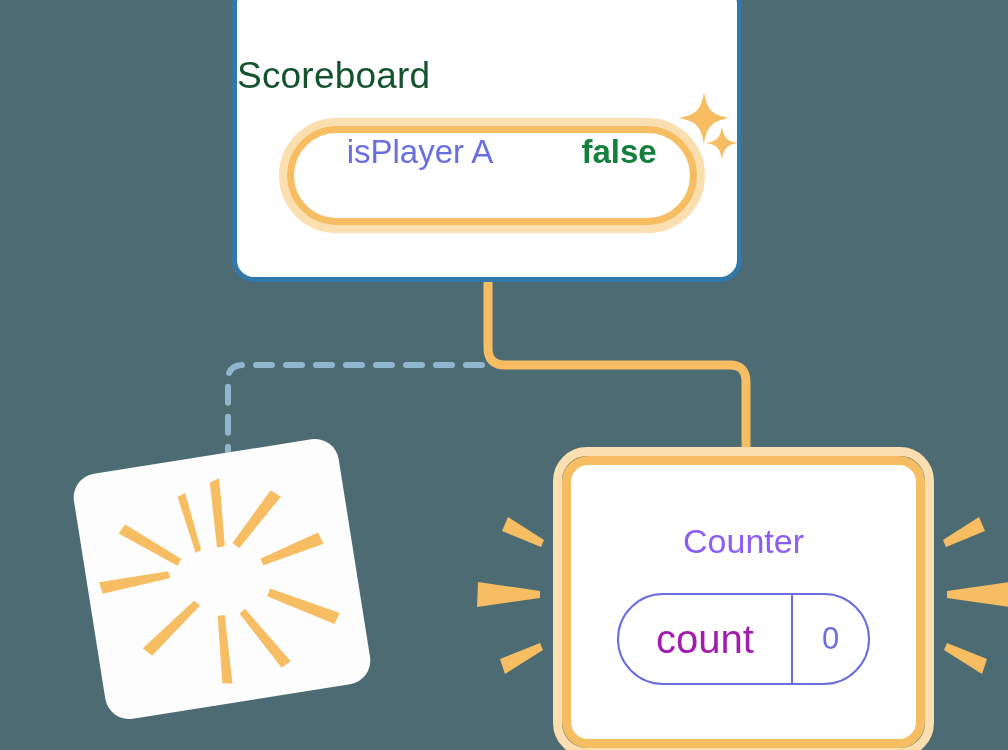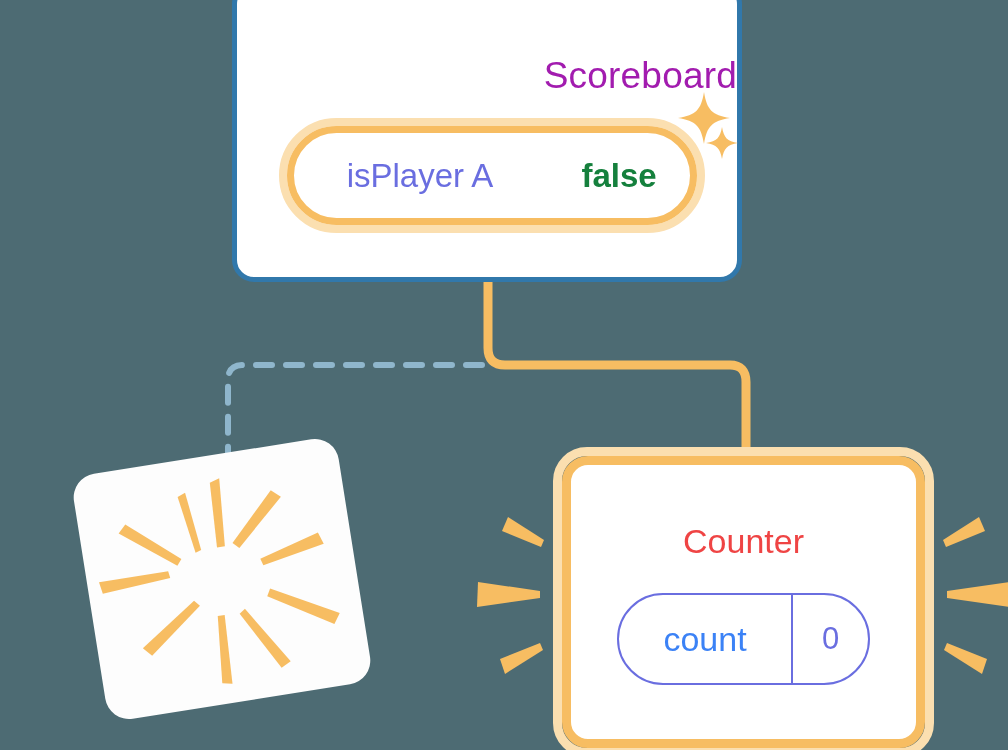--- a/index.html
+++ b/index.html
@@ -29,22 +29,22 @@
     border: 5px solid #3178ab;
     border-radius: 22px;
     box-sizing: border-box;
     z-index: 5;
   }
   #scoreboard-title {
     position: absolute;
     left: 0;
     right: 0;
     top: 68px;
-    text-align: right;
-    color: #a21caf;
+    text-align: left;
+    color: #14532d;
     font-size: 37px;
     font-weight: 400;
     letter-spacing: 0.2px;
   }
   
   #scoreboard-pill-glow {
     position: absolute;
     left: 42px;
     top: 131px;
     width: 426px;
@@ -57,21 +57,21 @@
     position: absolute;
     left: 50px;
     top: 139px;
     width: 410px;
     height: 99px;
     border: 7px solid #f7bd62;
     border-radius: 50px;
     box-sizing: border-box;
     background: #ffffff;
     display: flex;
-    align-items: center;
+    align-items: flex-start;
   }
   #scoreboard-pill .pill-key {
     flex: 0 0 252px;
     display: flex;
     align-items: center;
     justify-content: center;
     color: #6a6ee0;
     font-size: 33px;
   }
   #scoreboard-pill .pill-div {
@@ -112,21 +112,21 @@
     border-radius: 26px;
     box-sizing: border-box;
     z-index: 5;
   }
   #counter-title {
     position: absolute;
     left: 0;
     right: 0;
     top: 57px;
     text-align: center;
-    color: #ef4444;
+    color: #8b5cf6;
     font-size: 34px;
     font-weight: 400;
   }
   #counter-pill {
     position: absolute;
     left: 46px;
     top: 128px;
     width: 253px;
     height: 92px;
     border: 2px solid #6a6ee0;
@@ -134,22 +134,22 @@
     box-sizing: border-box;
     background: #ffffff;
     display: flex;
     align-items: stretch;
   }
   #counter-pill .pill-key {
     flex: 0 0 172px;
     display: flex;
     align-items: center;
     justify-content: center;
-    color: #3b82f6;
-    font-size: 34px;
+    color: #a21caf;
+    font-size: 40px;
   }
   #counter-pill .pill-div {
     width: 2px;
     background: #6a6ee0;
   }
   #counter-pill .pill-val {
     flex: 1 1 auto;
     display: flex;
     align-items: center;
     justify-content: center;

